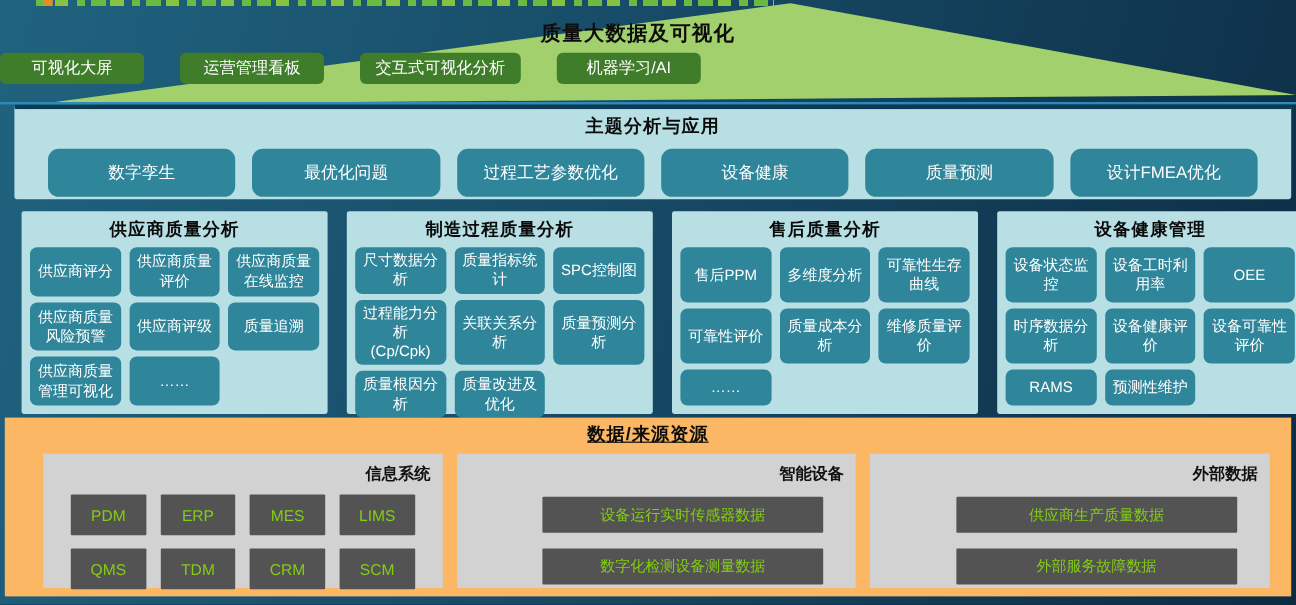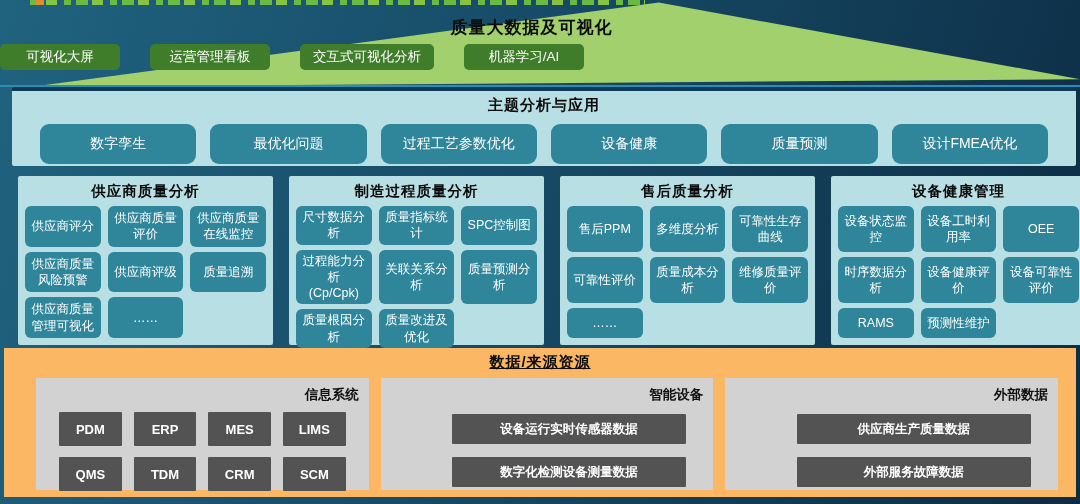--- a/index.html
+++ b/index.html
@@ -32,21 +32,21 @@
   .panel-title{text-align:center;font-weight:bold;font-size:14.5px;color:#0a0a0a;padding:3px 0 5px;letter-spacing:1px;}
   .panel-grid{flex:1;display:grid;grid-template-columns:1fr 1fr 1fr;gap:5px 7px;}
   .chip{background:#2f8599;border-radius:6px;color:#fff;font-size:12.5px;display:flex;align-items:center;justify-content:center;text-align:center;padding:3px 5px;line-height:1.3;}
   
   .sources{position:absolute;top:348px;left:4px;width:1072px;height:149px;background:#fbb763;box-sizing:border-box;}
   .sources-title{text-align:center;font-weight:bold;font-size:15px;color:#0d0d0d;padding-top:5px;letter-spacing:1px;text-decoration:underline;}
   .groups{display:flex;gap:12px;margin-top:6px;padding:0 18px 0 32px;height:112px;}
   .group{background:#d2d2d2;flex:1;padding:4px 10px;box-sizing:border-box;}
   .group-title{text-align:right;font-weight:bold;font-size:13.5px;color:#111;padding:4px 0 7px;}
   .sys-grid{display:grid;grid-template-columns:repeat(4,1fr);gap:11px 12px;padding:1px 13px;}
-  .d-btn{background:#535353;color:#ffffff;font-size:13px;height:34px;display:flex;align-items:center;justify-content:center;text-align:center;border-radius:1px;font-weight:bold;}
+  .d-btn{background:#535353;color:#84cc16;font-size:13px;height:34px;display:flex;align-items:center;justify-content:center;text-align:center;border-radius:1px;}
   .stack{display:flex;flex-direction:column;align-items:center;gap:13px;padding-top:3px;}
   .stack .d-btn{width:234px;height:30px;font-size:12.5px;margin-left:44px;}
 </style>
 </head>
 <body>
 
 <div class="stage">
 
   <div class="top-frag"></div>
   <div class="top-frag-orange"></div>

